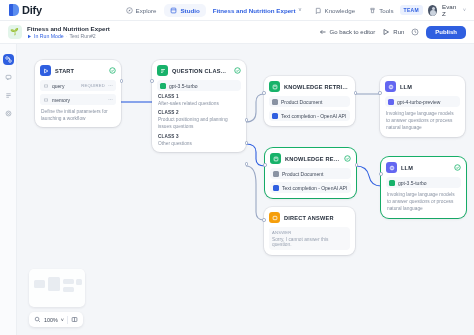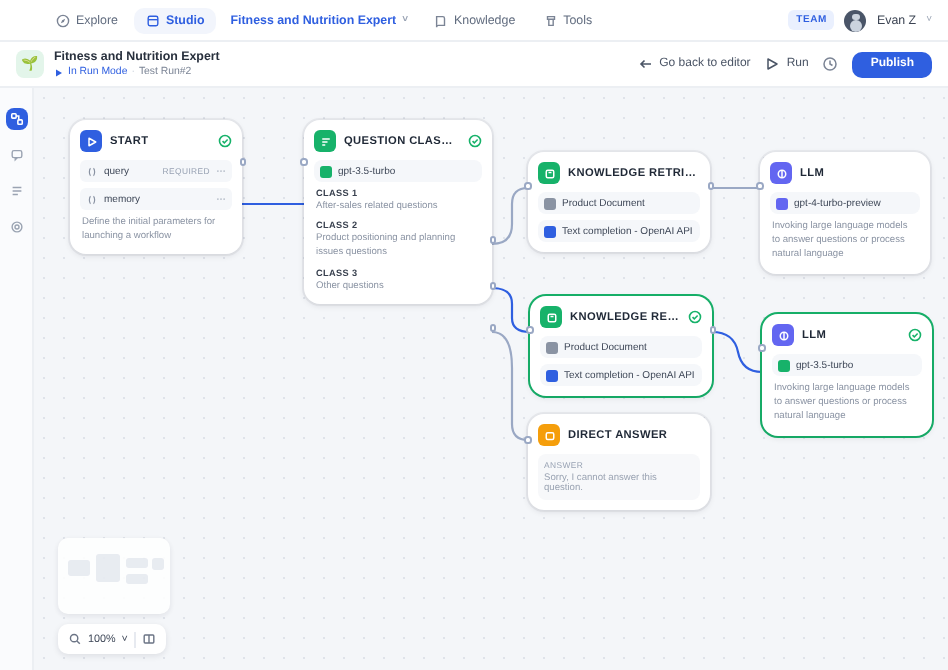--- a/index.html
+++ b/index.html
@@ -155,20 +155,27 @@
   .zoom-ic { width: 7px; height: 7px; }
   .zoom-val { font-size: 5.4px; color: #3f4858; }
   .zoom-div { width: 1px; height: 8px; background: #e7eaf0; }
 </style>
 </head>
 <body>
 
 <div id="app">
 
   <div class="header">
+    <div class="logo-wrap">
+      <span class="logo-mark">
+        <span class="b1"></span>
+          <span class="b2"></span>
+      </span>
+      <span class="logo-text">Dify</span>
+    </div>
 
     <div class="nav">
       <div class="nav-item">
         <svg class="ic" viewBox="0 0 16 16" fill="none" stroke="#7b8495" stroke-width="1.6">
           <circle cx="8" cy="8" r="6.4"></circle>
             <path d="M10.5 5.5 9 9 5.5 10.5 7 7z" fill="#7b8495" stroke="none"></path>
         </svg>
         <span>Explore</span>
       </div>
       <div class="nav-item active">

